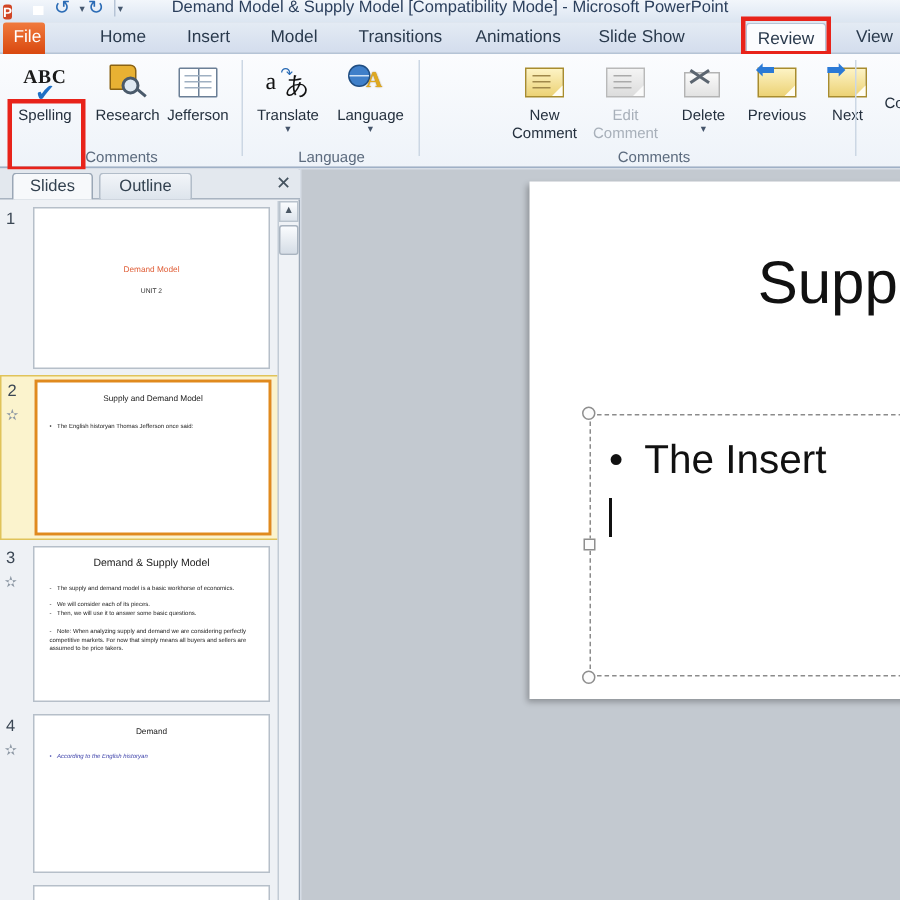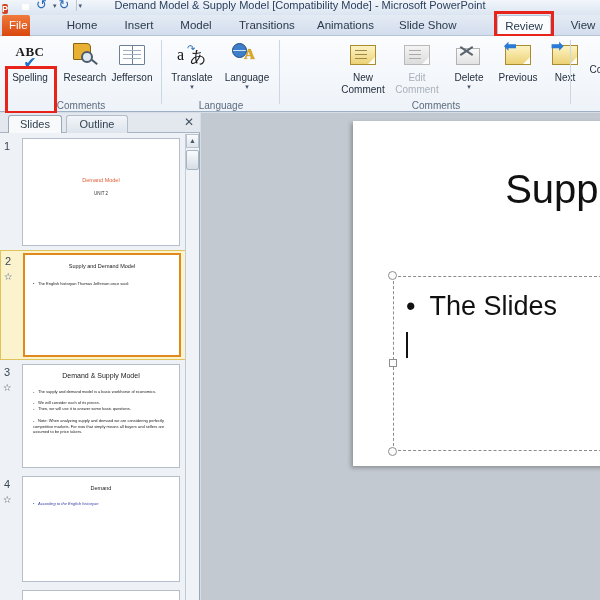--- a/index.html
+++ b/index.html
@@ -378,21 +378,21 @@
       <div class="sb-arrow" style="top:0;">▲</div>
       <div class="sb-thumb"></div>
     </div>
   </div>
 
   <div class="editarea">
     <div class="slide-canvas">
       <div class="slide-title">Supply a</div>
       <div class="body-box">
         <div class="body-text">
-          <span class="bullet">•</span><span>The  Slides</span><br>
+          <span class="bullet">•</span><span>The  Insert</span><br>
           <span class="caret-bar"></span>
         </div>
       </div>
       <div class="h-rot" style="left:35px;top:150px;"></div>
       <div class="h-sq" style="left:36px;top:238px;"></div>
       <div class="h-rot" style="left:35px;top:326px;"></div>
     </div>
   </div>
 
 </div>

